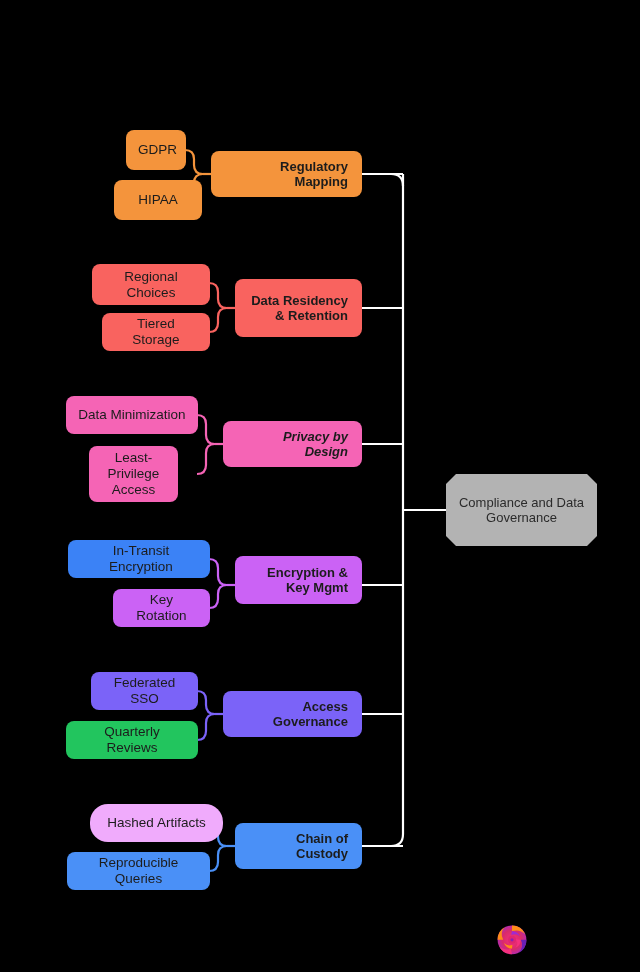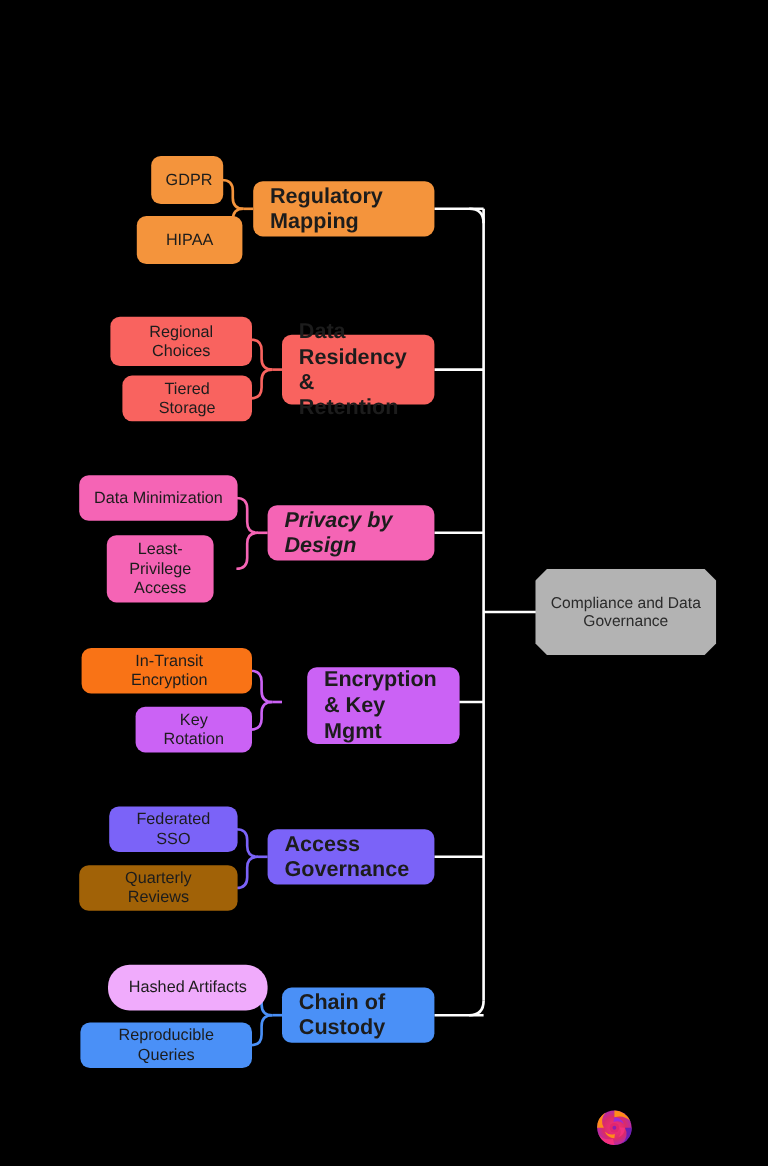--- a/index.html
+++ b/index.html
@@ -40,21 +40,22 @@
   }
   .node.sub {
     justify-content: center;
     text-align: center;
     font-size: 13.5px;
     font-weight: 400;
     padding: 6px 12px;
   }
   .node.branch {
     justify-content: flex-end;
-    font-size: 18px;
+    text-align: right;
+    font-size: 13px;
     font-weight: 700;
     padding: 8px 14px;
   }
   .node.root {
     justify-content: center;
     text-align: center;
     font-size: 13px;
     font-weight: 400;
     color: #2b2b2b;
     background: #b3b3b3;
@@ -138,36 +139,36 @@
       </div>
       <div class="node branch" style="left: 223px; top: 421px; width: 139px; height: 46px; background: rgb(245, 100, 181); font-style: italic;">
         <span>Privacy by Design</span>
       </div>
       <div class="node sub" style="left: 66px; top: 396px; width: 132px; height: 38px; background: rgb(245, 100, 181);">
         <span>Data Minimization</span>
       </div>
       <div class="node sub" style="left: 89px; top: 446px; width: 89px; height: 56px; background: rgb(245, 100, 181);">
         <span>Least-Privilege Access</span>
       </div>
-      <div class="node branch" style="left: 235px; top: 556px; width: 127px; height: 64px; background: rgb(203, 98, 245); margin-left: 21px;">
+      <div class="node branch" style="left: 235px; top: 556px; width: 127px; height: 48px; background: rgb(203, 98, 245);">
         <span>Encryption &amp; Key Mgmt</span>
       </div>
-      <div class="node sub" style="left: 68px; top: 540px; width: 142px; height: 38px; background: #f97316; padding-left: 16px;">
+      <div class="node sub" style="left: 68px; top: 540px; width: 142px; height: 38px; background: #3b82f6; padding-left: 16px;">
         <span>In-Transit Encryption</span>
       </div>
       <div class="node sub" style="left: 113px; top: 589px; width: 97px; height: 38px; background: rgb(203, 98, 245);">
         <span>Key Rotation</span>
       </div>
       <div class="node branch" style="left: 223px; top: 691px; width: 139px; height: 46px; background: rgb(123, 99, 248);">
         <span>Access Governance</span>
       </div>
       <div class="node sub" style="left: 91px; top: 672px; width: 107px; height: 38px; background: rgb(123, 99, 248);">
         <span>Federated SSO</span>
       </div>
-      <div class="node sub" style="left: 66px; top: 721px; width: 132px; height: 38px; background: #a16207;">
+      <div class="node sub" style="left: 66px; top: 721px; width: 132px; height: 38px; background: #22c55e;">
         <span>Quarterly Reviews</span>
       </div>
       <div class="node branch" style="left: 235px; top: 823px; width: 127px; height: 46px; background: rgb(74, 144, 247);">
         <span>Chain of Custody</span>
       </div>
       <div class="node sub" style="left: 90px; top: 804px; width: 133px; height: 38px; background: #f0abfc; border-radius: 18px;">
         <span>Hashed Artifacts</span>
       </div>
       <div class="node sub" style="left: 67px; top: 852px; width: 143px; height: 38px; background: rgb(74, 144, 247);">
         <span>Reproducible Queries</span>

